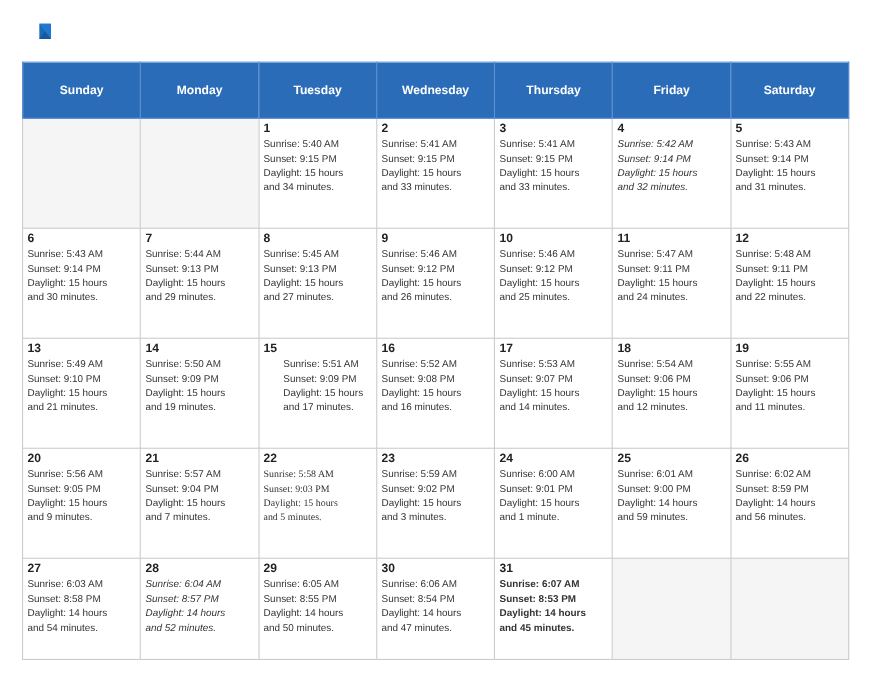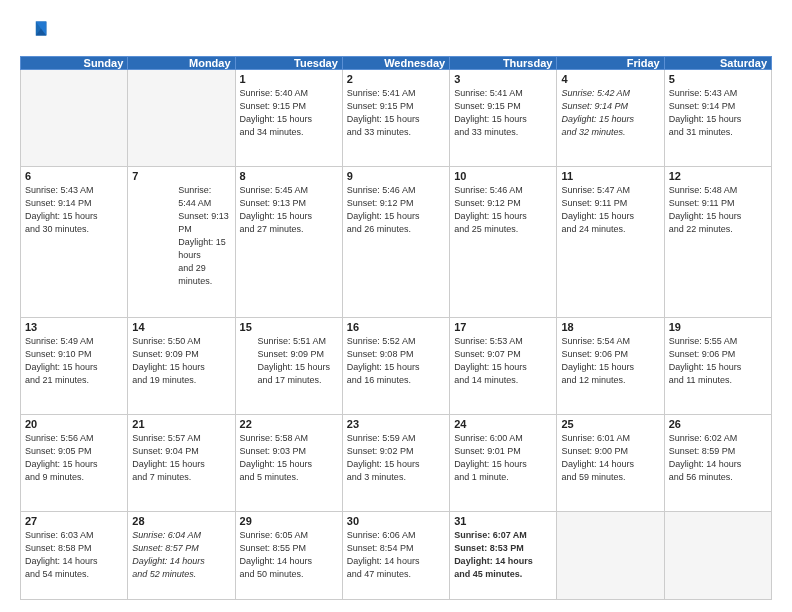--- a/index.html
+++ b/index.html
@@ -59,22 +59,22 @@
       border: 1px solid #ccc;
       border-collapse: collapse;
       width: 100%;
       table-layout: fixed;
     }
     .calendar th {
       background: #2b6cb8;
       color: #fff;
       font-size: 11px;
       font-weight: bold;
-      padding: 0 4px;
-      text-align: right;
+      padding: 19px 4px;
+      text-align: center;
       border: 1px solid #5a8fd4;
     }
     .calendar td {
       border: 1px solid #ccc;
       vertical-align: top;
       padding: 3px 4px;
       font-size: 9.5px;
       color: #222;
       background: #fff;
       height: 80px;
@@ -175,21 +175,21 @@
         <tr>
           <td>
             <span class="day-num">6</span>
             <div class="day-info" style="white-space: pre-line;">Sunrise: 5:43 AM
 Sunset: 9:14 PM
 Daylight: 15 hours
 and 30 minutes.</div>
           </td>
           <td>
             <span class="day-num">7</span>
-            <div class="day-info" style="white-space: pre-line; margin-left: 46px;">Sunrise: 5:44 AM
+            <div class="day-info" style="white-space: pre-line;">Sunrise: 5:44 AM
 Sunset: 9:13 PM
 Daylight: 15 hours
 and 29 minutes.</div>
           </td>
           <td>
             <span class="day-num">8</span>
             <div class="day-info" style="white-space: pre-line;">Sunrise: 5:45 AM
 Sunset: 9:13 PM
 Daylight: 15 hours
 and 27 minutes.</div>
@@ -284,21 +284,21 @@
           </td>
           <td>
             <span class="day-num">21</span>
             <div class="day-info" style="white-space: pre-line;">Sunrise: 5:57 AM
 Sunset: 9:04 PM
 Daylight: 15 hours
 and 7 minutes.</div>
           </td>
           <td>
             <span class="day-num">22</span>
-            <div class="day-info" style="white-space: pre-line;">Sunrise: 5:58 AM
+            <div class="day-info" style="white-space: pre-line; font-family: Liberation Serif, serif;">Sunrise: 5:58 AM
 Sunset: 9:03 PM
 Daylight: 15 hours
 and 5 minutes.</div>
           </td>
           <td>
             <span class="day-num">23</span>
             <div class="day-info" style="white-space: pre-line;">Sunrise: 5:59 AM
 Sunset: 9:02 PM
 Daylight: 15 hours
 and 3 minutes.</div>

